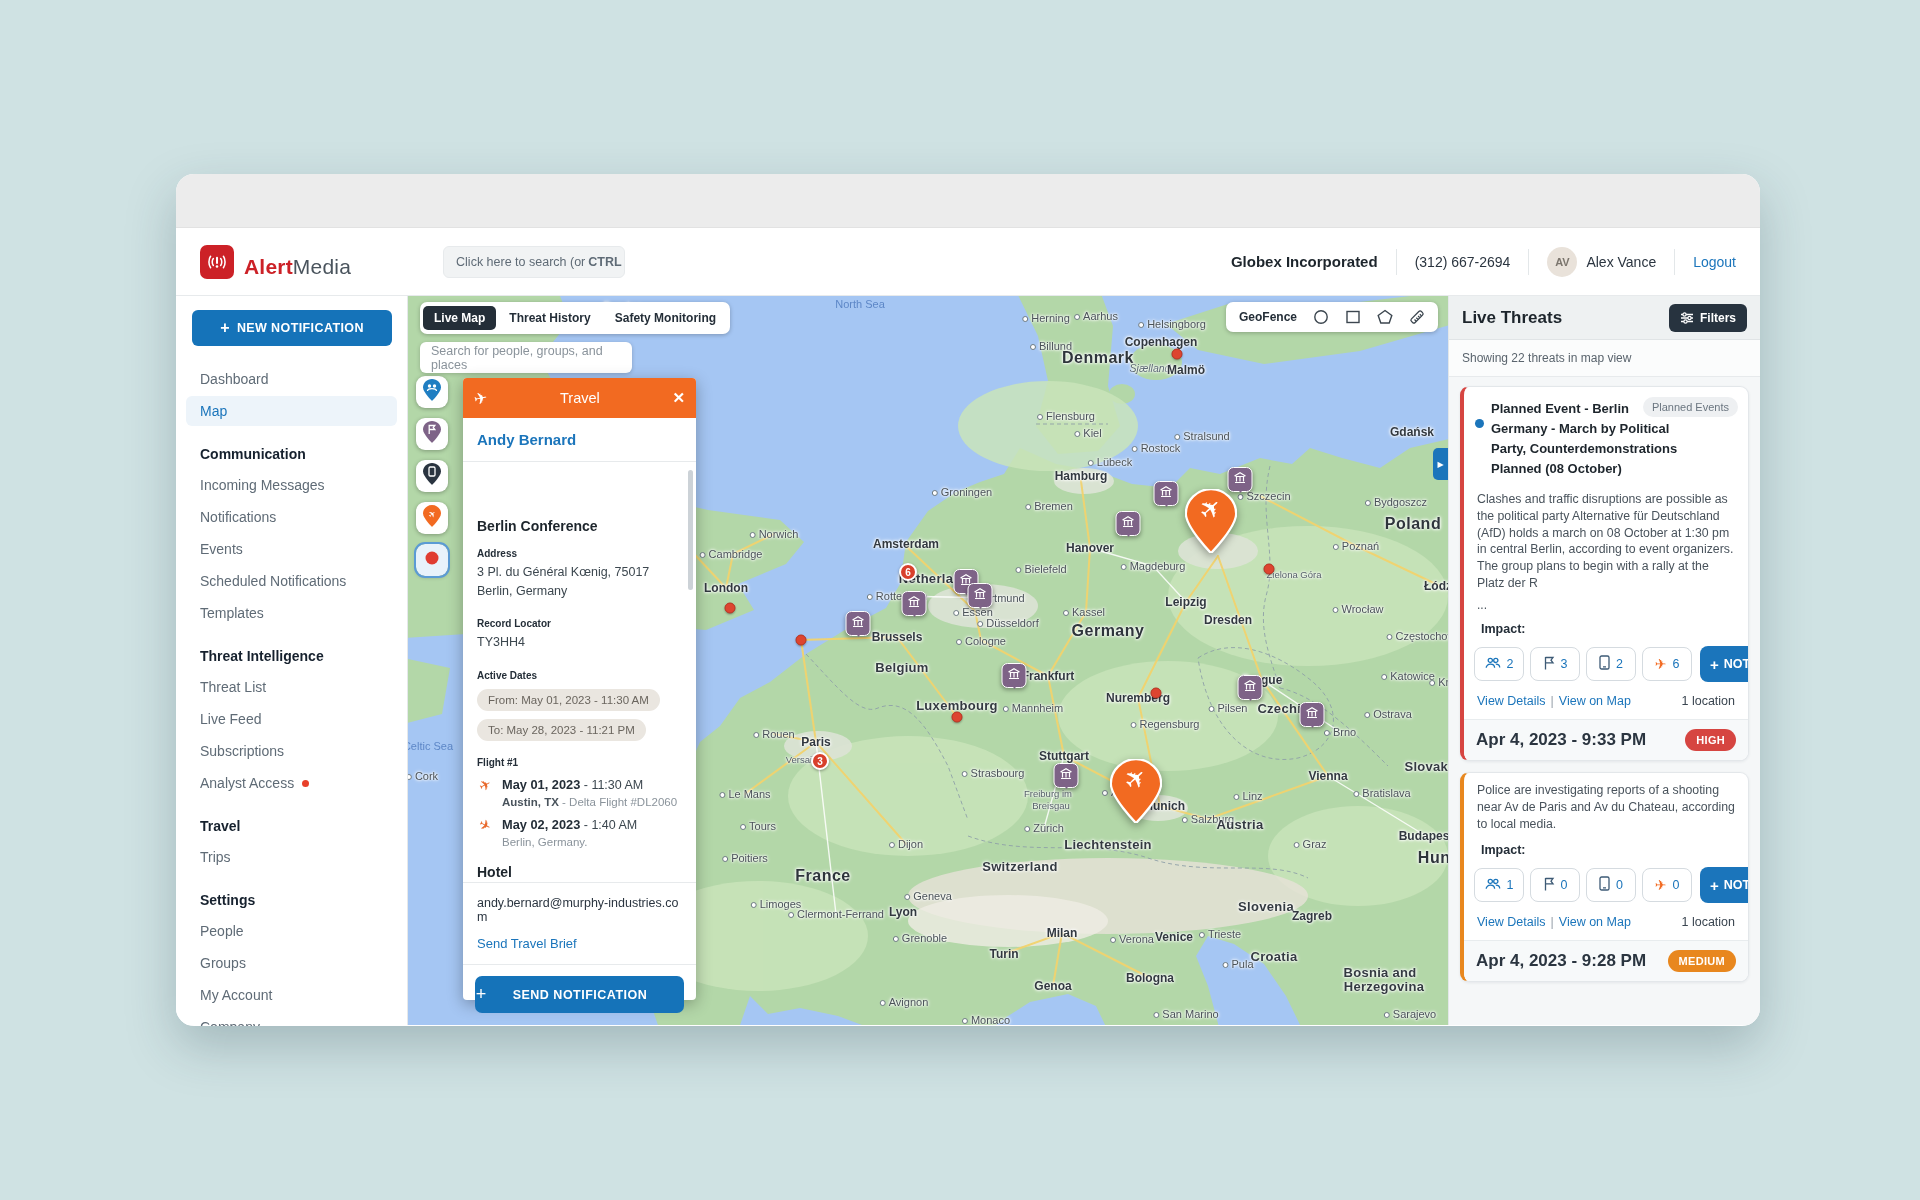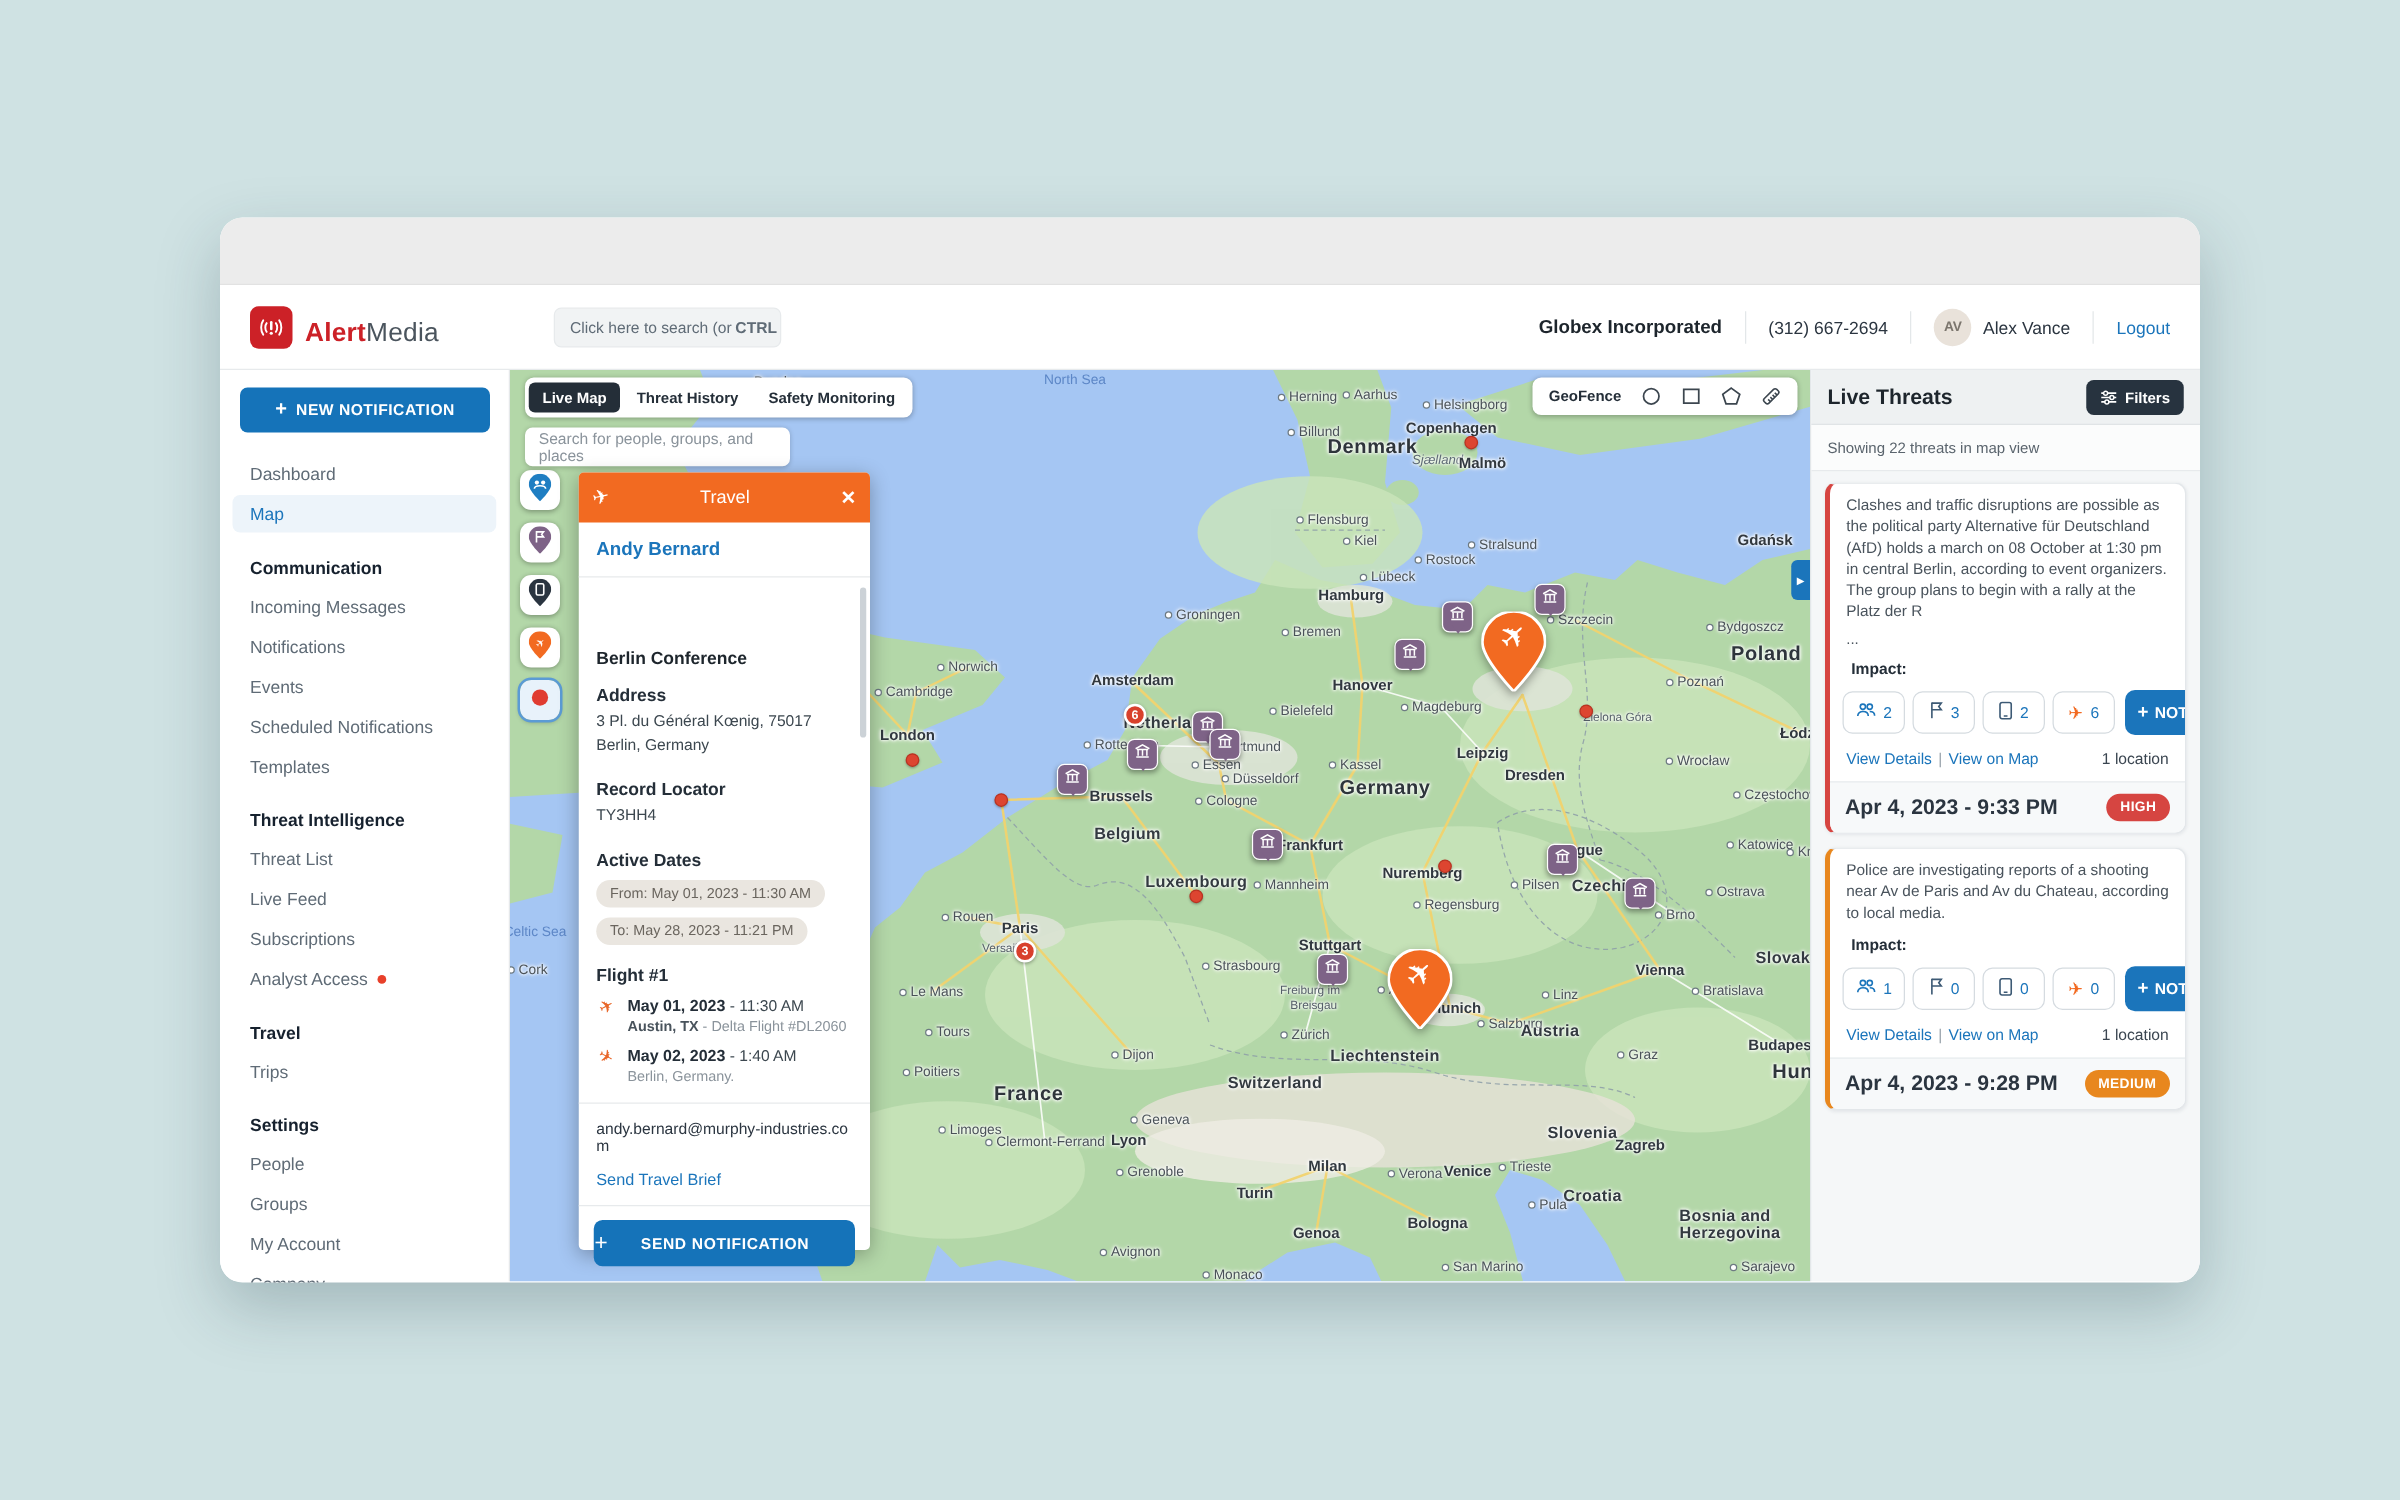--- a/index.html
+++ b/index.html
@@ -86,21 +86,21 @@
   .travel-panel { position:absolute; left:55px; top:82px; width:233px; height:622px; background:#fff; border-radius:4px;
     box-shadow:0 4px 16px rgba(0,0,0,.3); z-index:40; display:flex; flex-direction:column; }
   .tp-header { height:40px; background:#f26a21; border-radius:4px 4px 0 0; display:flex; align-items:center; padding:0 11px; flex:none; }
   .tp-header .tp-plane { color:#fff; font-size:16px; transform:rotate(-12deg); }
   .tp-title { flex:1; text-align:center; color:#fff; font-size:14.5px; }
   .tp-close { color:#fff; font-size:15px; font-weight:bold; cursor:pointer; }
   .tp-name { padding:13px 14px; font-size:15px; font-weight:bold; color:#1b75bb; border-bottom:1px solid #e7eaec; cursor:pointer; flex:none; }
   .tp-scroll { position:relative; padding:12px 16px 10px 14px; flex:none; height:420px; overflow:hidden; }
   .tp-scrollbar { position:absolute; right:3px; top:8px; width:5px; height:120px; background:#ccd2d7; border-radius:3px; }
   .tp-trip-title { font-size:14px; font-weight:bold; color:#1d252c; margin-bottom:14px;margin-top:44px; }
-  .tp-label { font-size:14px; font-weight:bold; color:#242e38; margin:10px 0 4px 0; }
+  .tp-label { font-size:10px; font-weight:bold; color:#242e38; margin:10px 0 4px 0; }
   .tp-val { font-size:12.5px; color:#3c474f; line-height:1.55; }
   .tp-chip { display:inline-block; background:#eae6e0; color:#6a655e; border-radius:13px; font-size:11.5px; padding:5px 11px; margin:4px 0; }
   .tp-flight-row { display:flex; gap:9px; margin-top:9px; }
   .tp-flight-icon { color:#e8672a; font-size:14px; flex:none; width:16px; text-align:center; }
   .tp-flight-icon.takeoff { transform:rotate(-28deg); }
   .tp-flight-icon.landing { transform:rotate(28deg); }
   .tp-f-main { font-size:12.5px; color:#3c474f; }
   .tp-f-main b { color:#242e38; font-size:12.8px; }
   .tp-f-sub { font-size:11.5px; color:#8a939b; margin:3px 0 2px 25px; }
   .tp-f-sub b { color:#49535c; }
@@ -623,20 +623,25 @@
             <circle cx="4.5" cy="2.5" r="1.6" fill="#27333f" stroke="#fff" stroke-width="1.2"></circle>
             <circle cx="9.5" cy="6" r="1.6" fill="#27333f" stroke="#fff" stroke-width="1.2"></circle>
             <circle cx="5.5" cy="9.5" r="1.6" fill="#27333f" stroke="#fff" stroke-width="1.2"></circle>
           </svg>
           <span>Filters</span>
         </button>
       </div>
       <div class="thr-showing">Showing 22 threats in map view</div>
       <div class="thr-list" id="threat-list">
           <div class="threat-card" style="border-left-color: rgb(214, 69, 65);">
+            <div class="tc-head">
+              <span class="tc-dot"></span>
+              <div class="tc-title">Planned Event - Berlin Germany - March by Political Party, Counterdemonstrations Planned (08 October)</div>
+              <span class="tc-cat">Planned Events</span>
+            </div>
             <div class="tc-desc">Clashes and traffic disruptions are possible as the political party Alternative für Deutschland (AfD) holds a march on 08 October at 1:30 pm in central Berlin, according to event organizers. The group plans to begin with a rally at the Platz der R</div>
             <div class="tc-ellipsis">...</div>
             <div class="tc-impact-label">Impact:</div>
             <div class="tc-chips">
               <span class="tc-chip">
                 <span class="chip-people"><svg width="16" height="12" viewBox="0 0 16 12" fill="none" stroke="currentColor" stroke-width="1.3">
                     <circle cx="5.3" cy="3.4" r="2.1"></circle>
                     <circle cx="10.8" cy="3.4" r="2.1"></circle>
                     <path d="M1.2 10.8c0-2.3 1.9-3.6 4.2-3.6s4.2 1.3 4.2 3.6"></path>
                     <path d="M10.8 7.2c2.2 0 3.9 1.2 3.9 3.4"></path>

